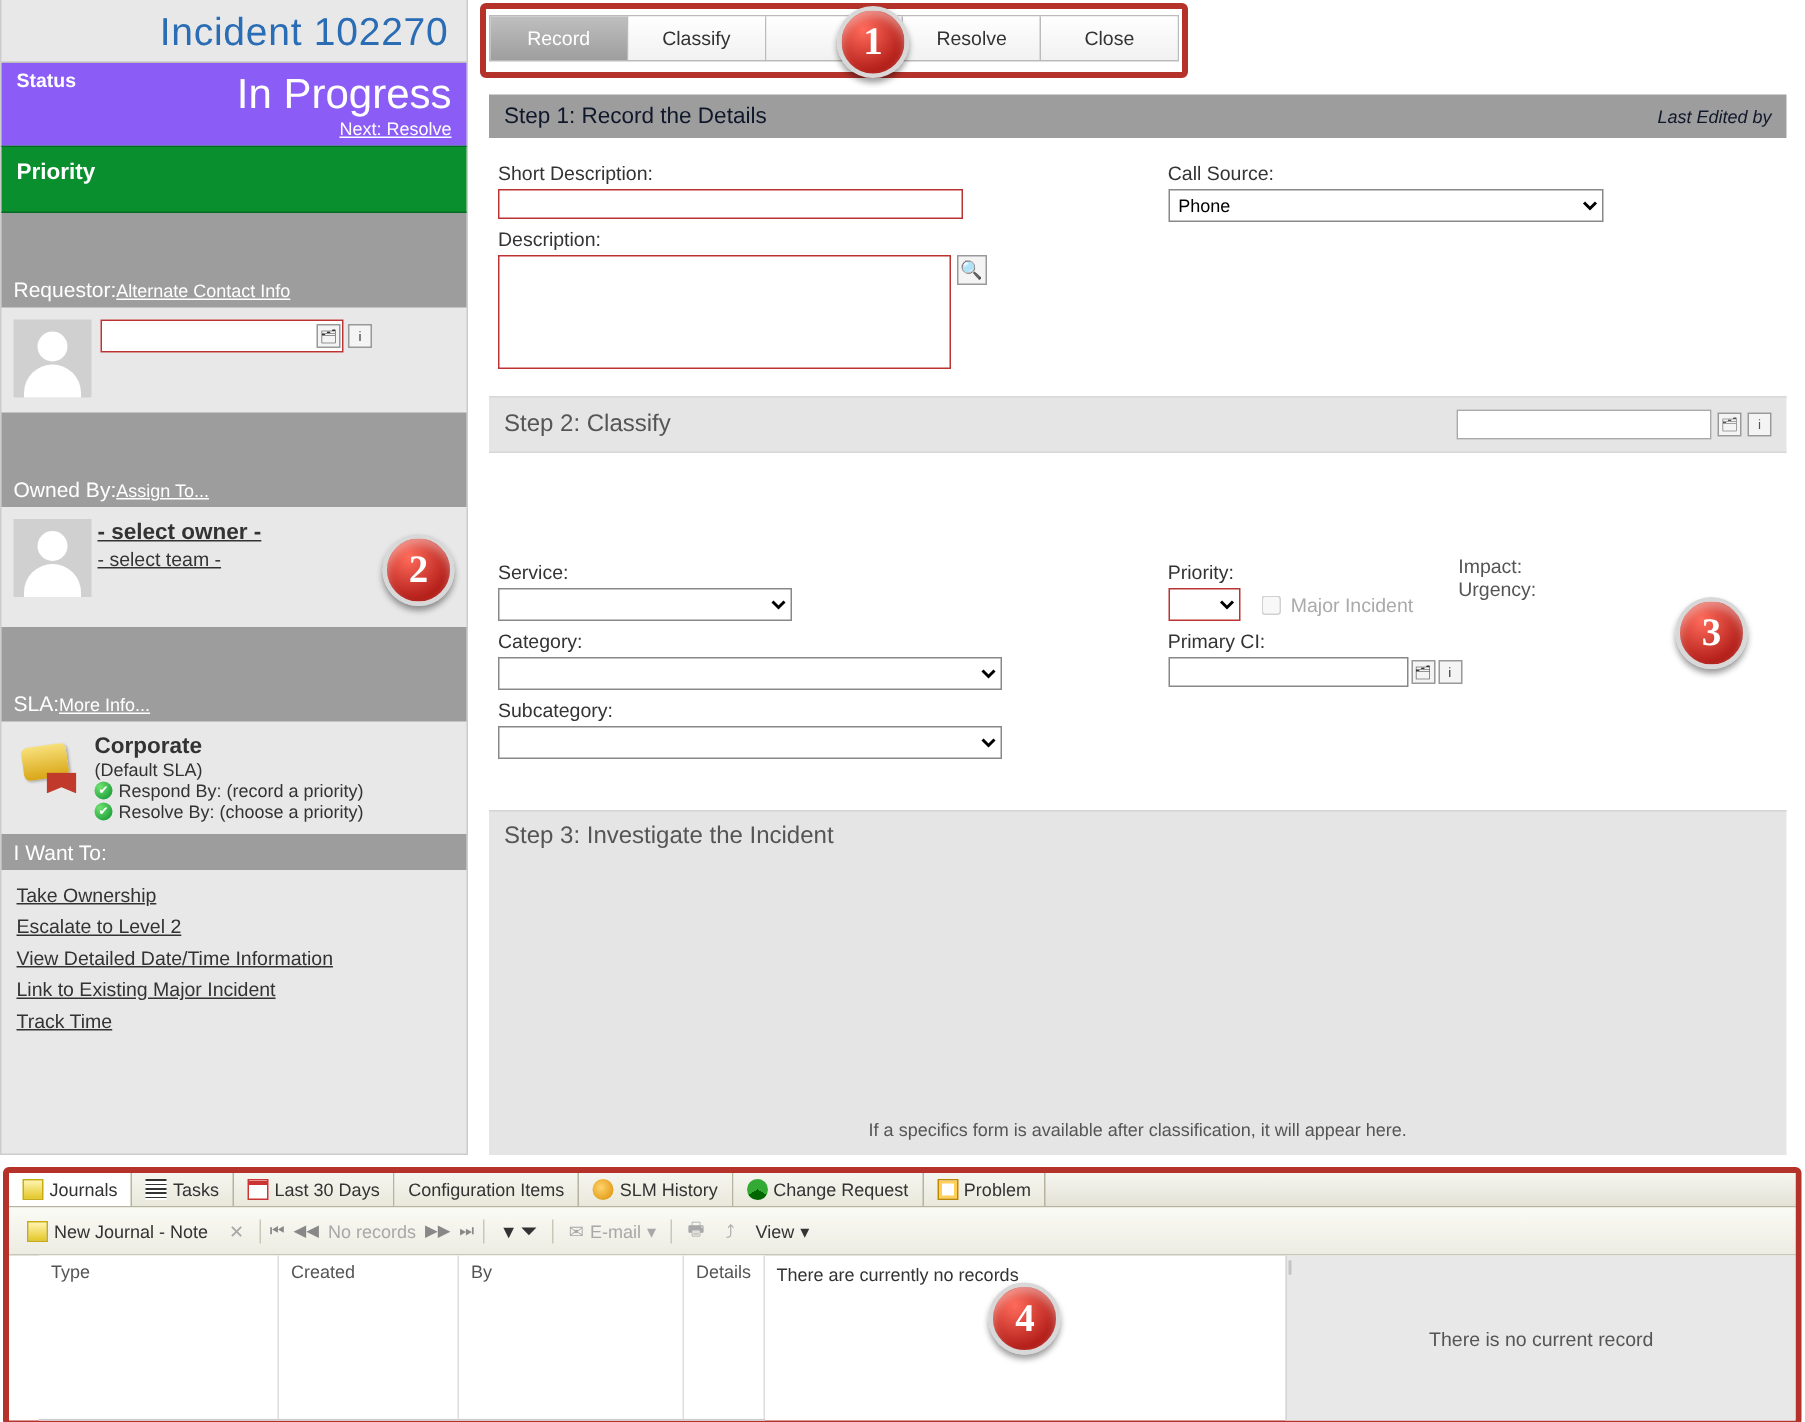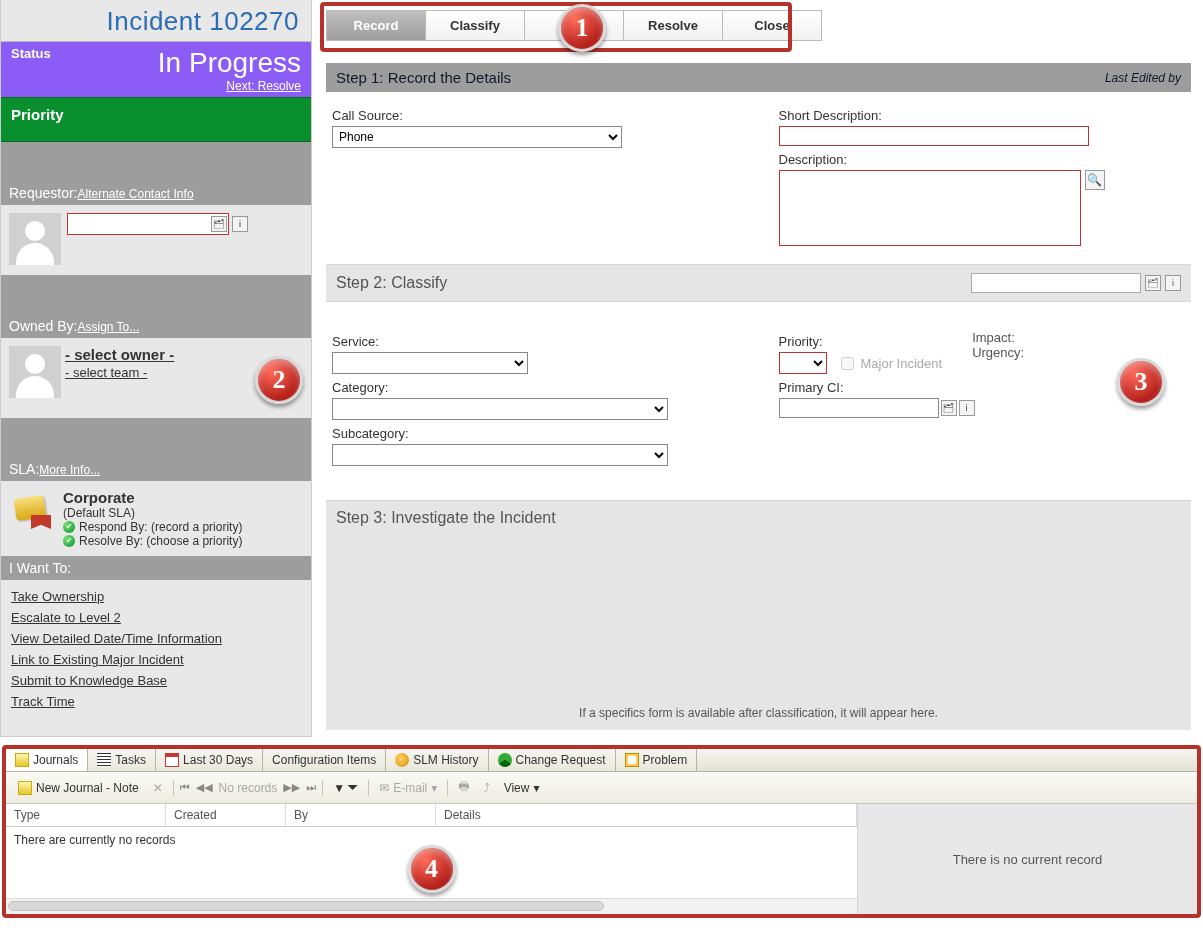--- a/index.html
+++ b/index.html
@@ -139,23 +139,22 @@
 
   
   .main {
     flex:1;
     padding: 10px 12px 0 14px;
     position:relative;
   }
   .step-tabs {
     display:flex;
     border:1px solid #bbb;
-    width:496px;
+    width:460px;
     background:#fff;
-    font-weight:bold;
   }
   .step-tabs .tab {
     flex:1; text-align:center; padding:7px 4px; font-size:13px; border-right:1px solid #bbb;
     background:linear-gradient(#fff,#f1f1f1); cursor:pointer;
   }
   .step-tabs .tab:last-child { border-right:none; }
   .step-tabs .tab.active { background:linear-gradient(#bfbfbf,#9e9e9e); color:#fff; }
   .callout-red {
     position:absolute;
     border:4px solid #b4322a;
@@ -201,21 +200,21 @@
   .select.cat { width:336px; }
   .select.small { width:48px; border-color:#b33;}
   .step2-bar {
     background:#e5e5e5; color:#555; padding:8px 10px; font-size:16px;
     display:flex; justify-content:space-between; align-items:center;
     border-top:1px solid #d8d8d8; border-bottom:1px solid #d8d8d8;
     margin-top:18px;
   }
   .step2-right { display:flex; gap:4px; align-items:center;}
   .step2-right .search { width:170px; height:20px; border:1px solid #aaa; background:#fff;}
-  .classify-grid { display:flex; gap:40px; padding:26px 6px;}
+  .classify-grid { display:flex; gap:40px; padding:26px 6px;margin-top:40px;}
   .major-chk { display:flex; align-items:center; gap:4px; color:#aaa; font-size:13px;}
   .major-chk input { accent-color:#aaa; }
   .impact-lbls { color:#555; font-size:13px; margin-left:10px;}
   .ci-wrap { display:flex; gap:2px; align-items:center;}
   .ci-input { width:160px; height:20px; border:1px solid #888; background:#fff;}
   .step3-box {
     background:#e5e5e5; margin-top:8px; min-height:230px; position:relative;
     border-top:1px solid #d4d4d4;
   }
   .step3-title { padding:8px 10px; color:#555; font-size:16px; }
@@ -238,21 +237,21 @@
   .ic-prob{background:#fff;border:1px solid #b80;box-shadow:inset 0 0 0 2px #ffcf5a;}
   .bp-toolbar {
     display:flex; align-items:center; gap:6px; padding:3px 8px;
     background:linear-gradient(#fbfbf6,#ecece2); border-bottom:1px solid #c8c8b8; font-size:12px;
   }
   .bp-toolbar .sep { width:1px; height:16px; background:#c8c8b8; }
   .bp-toolbar .disabled { color:#a8a8a8; }
   .bp-toolbar .tbtn { cursor:pointer; padding:2px 4px; display:flex; align-items:center; gap:4px;}
   .nav-arrow { color:#888; font-size:11px; cursor:pointer;}
   .bp-grid { display:flex; height:110px; }
-  .bp-left { flex:1; display:flex; flex-direction:column;}
+  .bp-left { flex:1; display:flex; flex-direction:row;margin-left:20px;}
   .bp-cols { display:flex; background:#fff; border-bottom:1px solid #ccc; font-size:12px; color:#555;}
   .bp-cols div { padding:4px 8px; border-right:1px solid #ddd;}
   .bp-body { flex:1; padding:6px 8px; font-size:12px; position:relative;}
   .bp-right {
     width:340px; background:#e8e8e8; display:flex; align-items:center; justify-content:center;
     font-size:13px; color:#555; border-left:1px solid #d4d4d4;
   }
   .hscroll { height:16px; background:#f2f2f2; border-top:1px solid #ddd; position:relative;}
   .hscroll-thumb{ position:absolute; left:2px; top:2px; height:10px; width:70%; background:#d8d8d8; border:1px solid #c4c4c4; border-radius:5px;}
   a { cursor:pointer; }
@@ -325,21 +324,20 @@
     </div>
 
     <div class="sec-header">
       <span>I Want To:</span>
     </div>
     <div class="iwant-list">
       <a>Take Ownership</a>
       <a>Escalate to Level 2</a>
       <a>View Detailed Date/Time Information</a>
       <a>Link to Existing Major Incident</a>
-      <a>Submit to Knowledge Base</a>
       <a>Track Time</a>
     </div>
   </div>
 
   <div class="main">
     <div class="callout-red" style="top:2px;left:8px;width:472px;height:50px;"></div>
     <div class="badge" style="top:4px;left:246px;">1</div>
 
     <div class="step-tabs">
       <div class="tab active">Record</div>
@@ -348,34 +346,34 @@
       <div class="tab">Resolve</div>
       <div class="tab">Close</div>
     </div>
 
     <div class="step-bar">
       <span>Step 1:  Record the Details</span>
       <span class="right">Last Edited  by</span>
     </div>
 
     <div class="form-grid">
-      <div class="col">
-        <div class="fld-label">Call Source:</div>
-        <select class="select wide">
-          <option>Phone</option>
-        </select>
-      </div>
       <div class="col">
         <div class="fld-label">Short Description:</div>
         <input class="txt-input" style="">
         <div class="fld-label">Description:</div>
         <div class="desc-wrap">
           <textarea class="txt-area" style=""></textarea>
           <div class="zoom-btn">🔍</div>
         </div>
+      </div>
+      <div class="col">
+        <div class="fld-label">Call Source:</div>
+        <select class="select wide">
+          <option>Phone</option>
+        </select>
       </div>
     </div>
 
     <div class="step2-bar">
       <span>Step 2:  Classify</span>
       <div class="step2-right">
         <input class="search" style="">
         <span class="mini-btn">🗂</span>
         <span class="mini-btn">i</span>
       </div>

